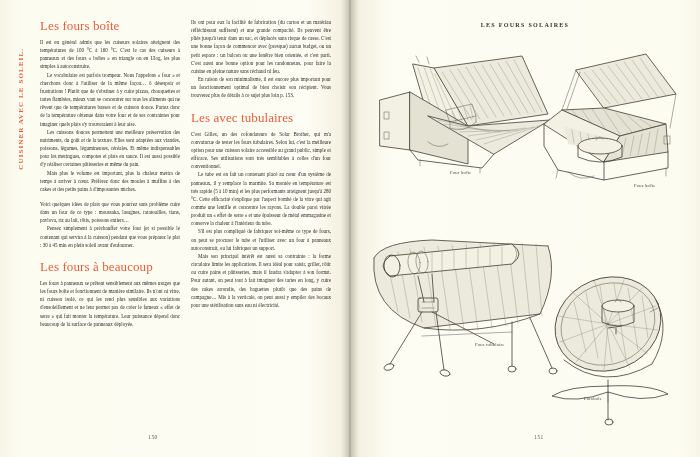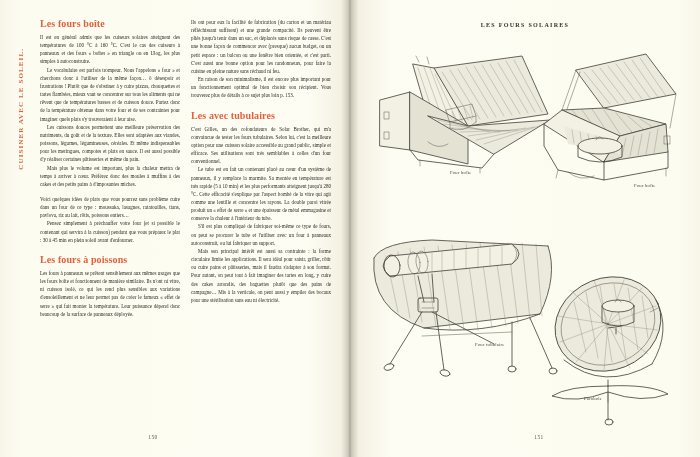--- a/index.html
+++ b/index.html
@@ -43,22 +43,22 @@
     position: absolute;
     top: 18px; left: 40px;
     width: 292px; height: 400px;
     display: flex;
     gap: 11px;
   }
   .col { width: 140px; }
 
   h2.sec {
     color: #e2613c;
-    font-size: 10px;
-    font-weight: 700;
+    font-size: 13px;
+    font-weight: 400;
     font-family: "Liberation Serif", serif;
     margin-bottom: 4px;
     letter-spacing: 0.1px;
   }
   h2.sec.spaced { margin-top: 10px; }
 
   p.body {
     font-size: 5.05px;
     line-height: 8.15px;
     text-align: justify;
@@ -141,21 +141,21 @@
     <div class="cols">
 
       <div class="col">
         <h2 class="sec">Les fours boîte</h2>
         <p class="body">Il est en général admis que les cuiseurs solaires atteignent des températures de 100 °C à 160 °C. C'est le cas des cuiseurs à panneaux et des fours « boîtes » en triangle ou en Ulog, les plus simples à autoconstruire.</p>
         <p class="body ind">Le vocabulaire est parfois trompeur. Nous l'appelons « four » et cherchons donc à l'utiliser de la même façon… ô désespoir et frustrations ! Plutôt que de s'obstiner à y cuire pizzas, chouquettes et tartes flambées, mieux vaut se concentrer sur tous les aliments qui ne rêvent que de températures basses et de cuisson douce. Partez donc de la température obtenue dans votre four et de ses contraintes pour imaginer quels plats s'y trouveraient à leur aise.</p>
         <p class="body ind">Les cuissons douces permettent une meilleure préservation des nutriments, du goût et de la texture. Elles sont adaptées aux viandes, poissons, légumes, légumineuses, céréales. Et même indispensables pour les meringues, compotes et plats en sauce. Il est aussi possible d'y réaliser certaines pâtisseries et même du pain.</p>
         <p class="body ind">Mais plus le volume est important, plus la chaleur mettra de temps à arriver à cœur. Préférez donc des moules à muffins à des cakes et des petits pains à d'imposantes miches.</p>
         <p class="body gap">Voici quelques idées de plats que vous pourrez sans problème cuire dans un four de ce type : moussaka, lasagnes, ratatouilles, tians, pavlova, riz au lait, rôtis, poissons entiers…</p>
         <p class="body ind">Pensez simplement à préchauffer votre four (et si possible le contenant qui servira à la cuisson) pendant que vous préparez le plat : 30 à 45 min en plein soleil avant d'enfourner.</p>
-        <h2 class="sec spaced">Les fours à poissons</h2>
+        <h2 class="sec spaced">Les fours à beaucoup</h2>
         <p class="body">Les fours à panneaux se prêtent sensiblement aux mêmes usages que les fours boîte et fonctionnent de manière similaire. Ils n'ont ni vitre, ni cuisson isolé, ce qui les rend plus sensibles aux variations d'ensoleillement et ne leur permet pas de créer le fameux « effet de serre » qui fait monter la température. Leur puissance dépend donc beaucoup de la surface de panneaux déployée.</p>
       </div>
 
       <div class="col">
         <p class="body">Ils ont pour eux la facilité de fabrication (du carton et un matériau réfléchissant suffisent) et une grande compacité. Ils peuvent être pliés jusqu'à tenir dans un sac, et déplacés sans risque de casse. C'est une bonne façon de commencer avec (presque) aucun budget, ou un petit espace : un balcon ou une fenêtre bien orientée, et c'est parti. C'est aussi une bonne option pour les randonneurs, pour faire la cuisine en pleine nature sans réchaud ni feu.</p>
         <p class="body ind">En raison de son minimalisme, il est encore plus important pour un fonctionnement optimal de bien choisir son récipient. Vous trouverez plus de détails à ce sujet plus loin p. 153.</p>
         <h2 class="sec spaced">Les avec tubulaires</h2>
         <p class="body">C'est Gilles, un des cofondateurs de Solar Brother, qui m'a convaincue de tester les fours tubulaires. Selon lui, c'est la meilleure option pour une cuisson solaire accessible au grand public, simple et efficace. Ses utilisations sont très semblables à celles d'un four conventionnel.</p>
         <p class="body ind">Le tube est en fait un contenant placé au cœur d'un système de panneaux, il y remplace la marmite. Sa montée en température est très rapide (5 à 10 min) et les plus performants atteignent jusqu'à 280 °C. Cette efficacité s'explique par l'aspect bombé de la vitre qui agit comme une lentille et concentre les rayons. La double paroi vitrée produit un « effet de serre » et une épaisseur de métal emmagasine et conserve la chaleur à l'intérieur du tube.</p>
         <p class="body ind">S'il est plus compliqué de fabriquer soi-même ce type de fours, on peut se procurer le tube et l'utiliser avec un four à panneaux autoconstruit, ou lui fabriquer un support.</p>

